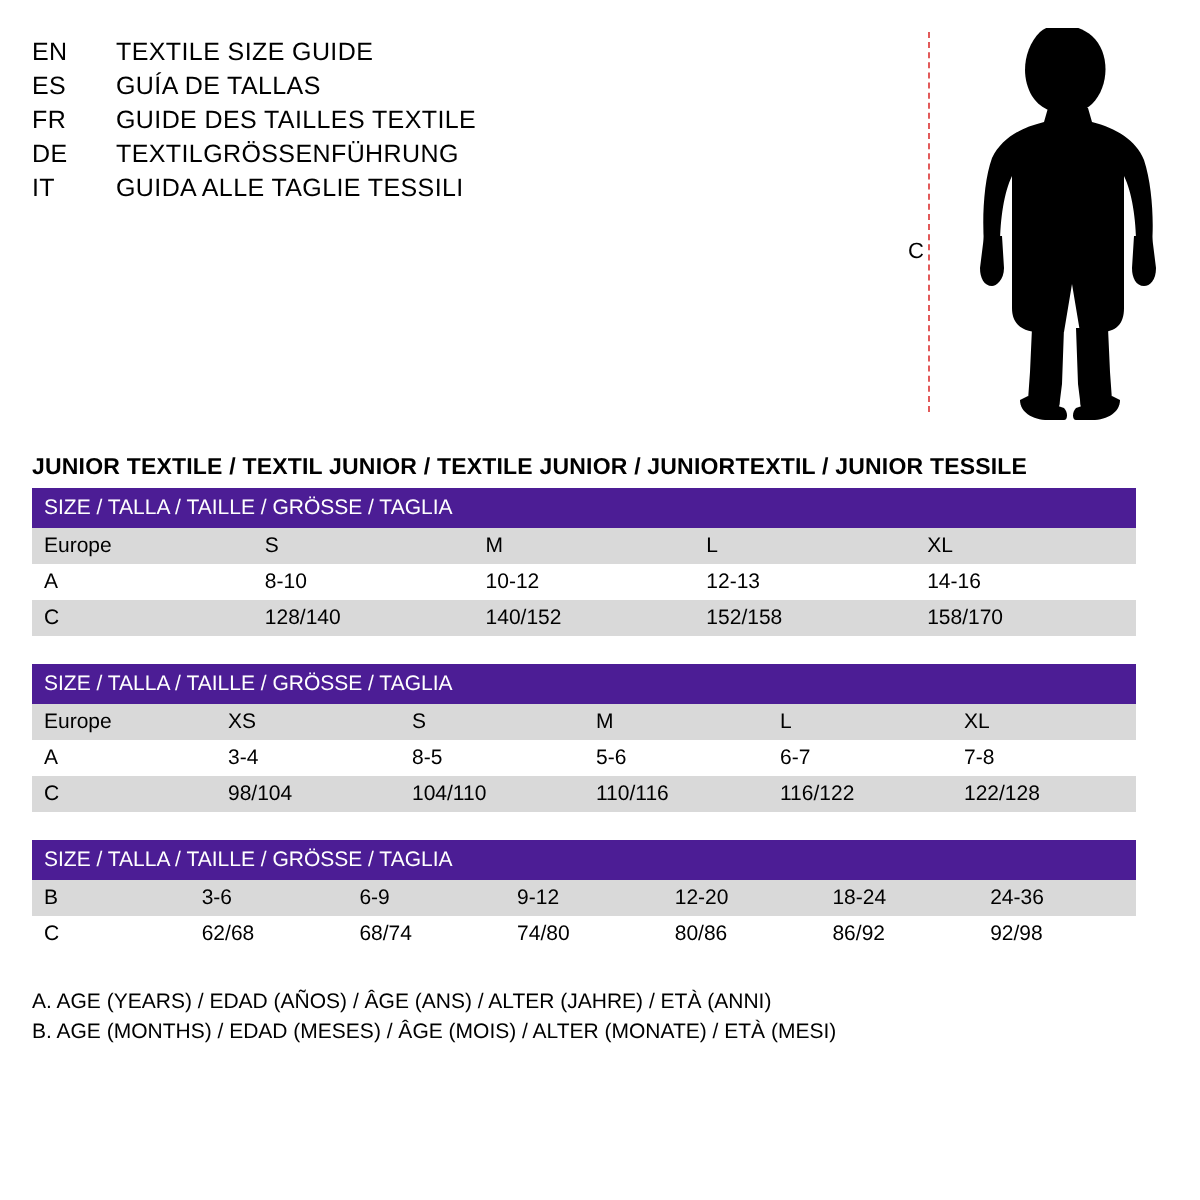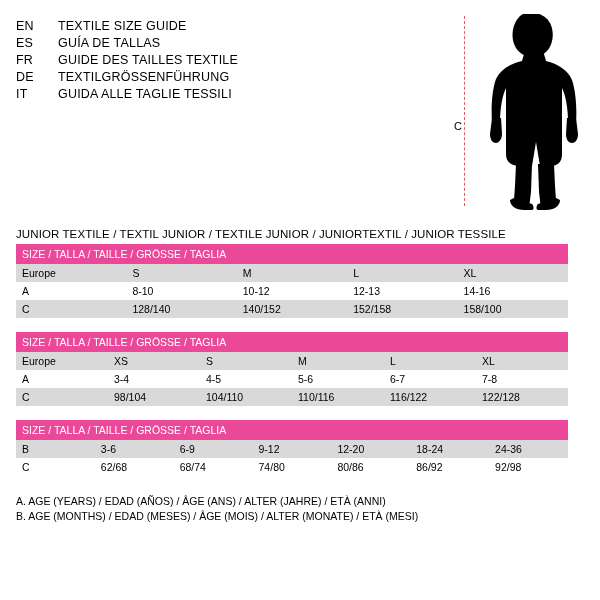--- a/index.html
+++ b/index.html
@@ -80,38 +80,38 @@
     width: 120px;
     height: 196px;
   }
 
   
   .section {
     margin-top: 14px;
   }
   .section-title {
     font-size: 11.5px;
-    font-weight: normal;
+    font-weight: bold;
     letter-spacing: 0.1px;
     margin-bottom: 4px;
     white-space: nowrap;
   }
   table.size-table {
     width: 100%;
     border-collapse: collapse;
     table-layout: fixed;
     font-size: 10.5px;
   }
   table.size-table td {
     padding: 3px 0 3px 6px;
     vertical-align: middle;
     border: none;
   }
   tr.band td {
-    background: #ec4899;
+    background: #4c1d95;
     color: #ffffff;
     font-weight: normal;
     font-size: 10.5px;
     padding-top: 4px;
     padding-bottom: 4px;
   }
   tr.shaded td {
     background: #d9d9d9;
   }
   tr.plain td {
@@ -215,21 +215,21 @@
         <td>8-10</td>
         <td>10-12</td>
         <td>12-13</td>
         <td>14-16</td>
       </tr>
       <tr class="shaded">
         <td class="rowlabel">C</td>
         <td>128/140</td>
         <td>140/152</td>
         <td>152/158</td>
-        <td>158/100</td>
+        <td>158/170</td>
       </tr>
     </tbody>
       </table>
   </div>
 
   <div class="section">
     <table class="size-table">
       <tbody>
           <tr class="band">
         <td colspan="6">SIZE / TALLA / TAILLE / GRÖSSE / TAGLIA</td>
@@ -238,21 +238,21 @@
         <td class="rowlabel">Europe</td>
         <td>XS</td>
         <td>S</td>
         <td>M</td>
         <td>L</td>
         <td>XL</td>
       </tr>
       <tr class="plain">
         <td class="rowlabel">A</td>
         <td>3-4</td>
-        <td>4-5</td>
+        <td>8-5</td>
         <td>5-6</td>
         <td>6-7</td>
         <td>7-8</td>
       </tr>
       <tr class="shaded">
         <td class="rowlabel">C</td>
         <td>98/104</td>
         <td>104/110</td>
         <td>110/116</td>
         <td>116/122</td>

